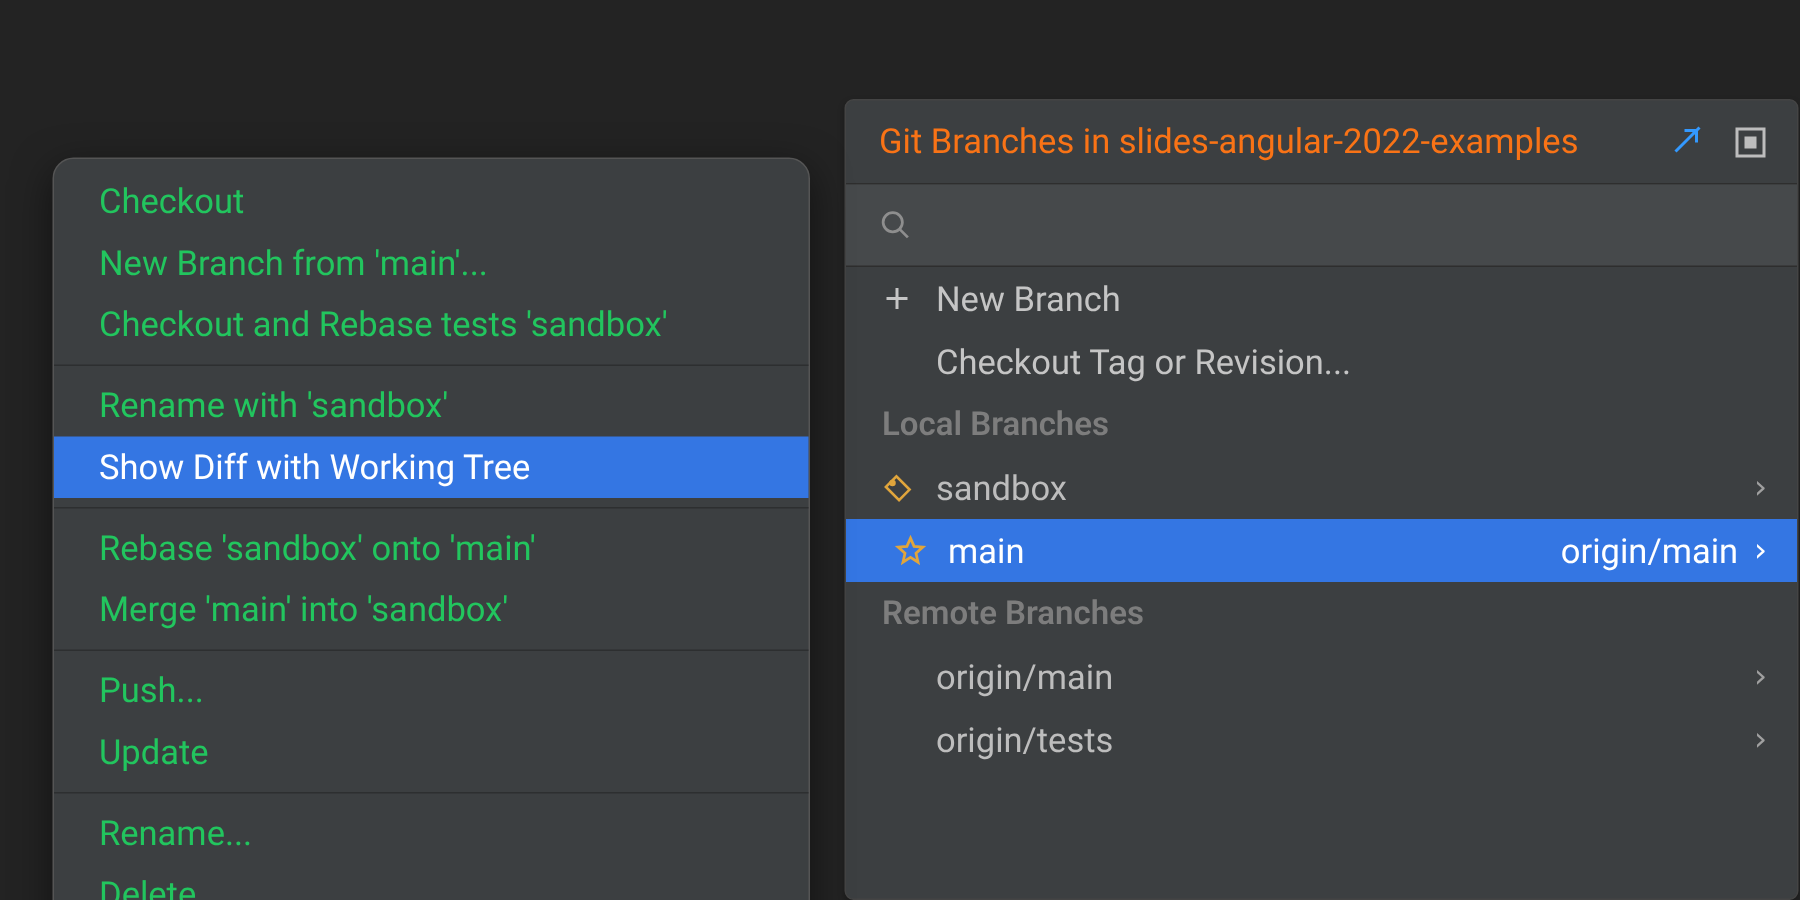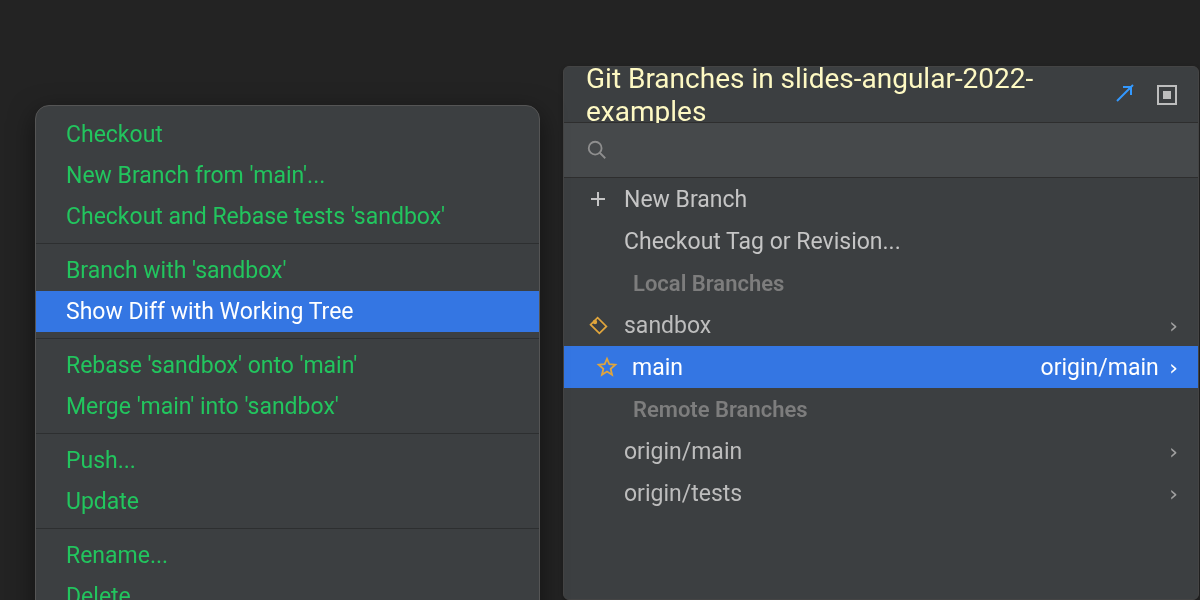--- a/index.html
+++ b/index.html
@@ -27,21 +27,21 @@
     flex-direction: column;
     box-shadow: 0 2px 4px rgba(0,0,0,0.25);
   }
   .bp-title {
     display: flex;
     align-items: center;
     height: 56px;
     padding: 0 18px 0 22px;
     border-bottom: 1px solid #2e2e2e;
   }
-  .bp-title-text { flex: 1; font-size: 28px; color: #fef9c3; }
+  .bp-title-text { flex: 1; font-size: 23px; color: #f97316; }
   .bp-title-icons { display: flex; gap: 16px; align-items: center; }
   .bp-icon { width: 26px; height: 26px; display:flex; align-items:center; justify-content:center; cursor:pointer; }
   .bp-search {
     display:flex; align-items:center;
     height:55px; padding:0 22px;
     background:#46494b; color:#8b8b8b;
     border-bottom:1px solid #2e2e2e;
   }
   .bp-search svg { margin-right:10px; }
   .bp-search input {
@@ -59,21 +59,20 @@
   .bp-row .row-icon { width:36px; display:flex; align-items:center; justify-content:flex-start; }
   .bp-row .row-label { flex:1; }
   .bp-row .row-extra { margin-right:8px; color:#fff; }
   .bp-row .chevron { font-family:monospace; font-size:22px; color:#a0a0a0; }
   .bp-row.selected { background:#3476e3; color:#fff;padding-left:32px; }
   .bp-row.selected .chevron { color:#fff; }
   .bp-section {
     height:42px; display:flex; align-items:center;
     padding:0 24px; color:#7d7d7d; font-weight:600;
     font-size:22px;
-    margin-left:45px;
   }
 
   
   .ctx-menu {
     position:absolute;
     top:105px; left:35px;
     width:505px;
     background:#3c3f41;
     border:1px solid #555;
     border-radius:14px;
@@ -172,21 +171,21 @@
       <span class="chevron">›</span>
     </div>
   </div>
 </div>
 
 <div class="ctx-menu">
   <div class="ctx-item">Checkout</div>
   <div class="ctx-item">New Branch from 'main'...</div>
   <div class="ctx-item">Checkout and Rebase tests 'sandbox'</div>
   <div class="ctx-sep"></div>
-  <div class="ctx-item">Branch with 'sandbox'</div>
+  <div class="ctx-item">Rename with 'sandbox'</div>
   <div class="ctx-item selected">Show Diff with Working Tree</div>
   <div class="ctx-sep"></div>
   <div class="ctx-item">Rebase 'sandbox' onto 'main'</div>
   <div class="ctx-item">Merge 'main' into 'sandbox'</div>
   <div class="ctx-sep"></div>
   <div class="ctx-item">Push...</div>
   <div class="ctx-item">Update</div>
   <div class="ctx-sep"></div>
   <div class="ctx-item">Rename...</div>
   <div class="ctx-item">Delete</div>

